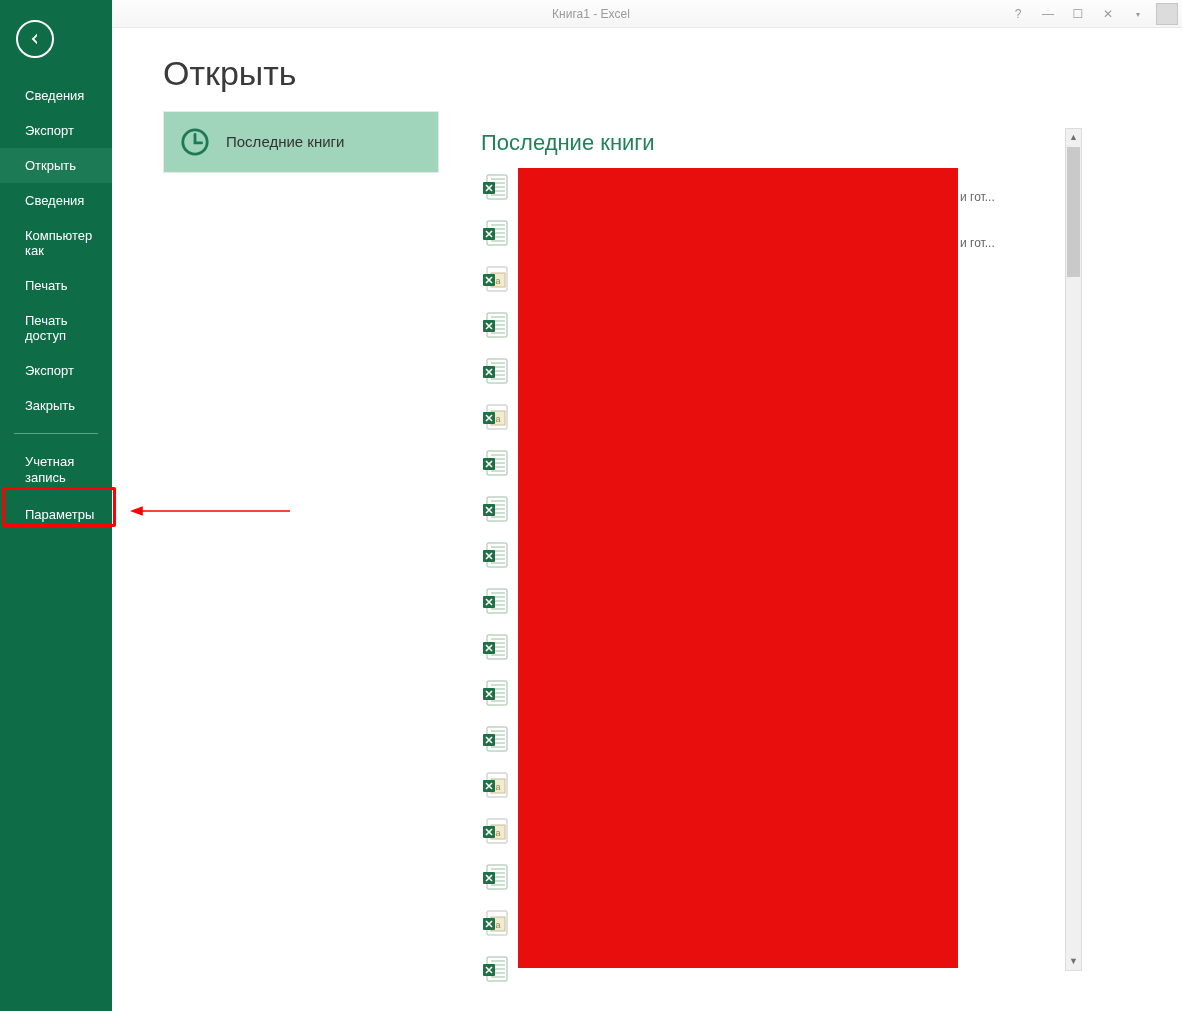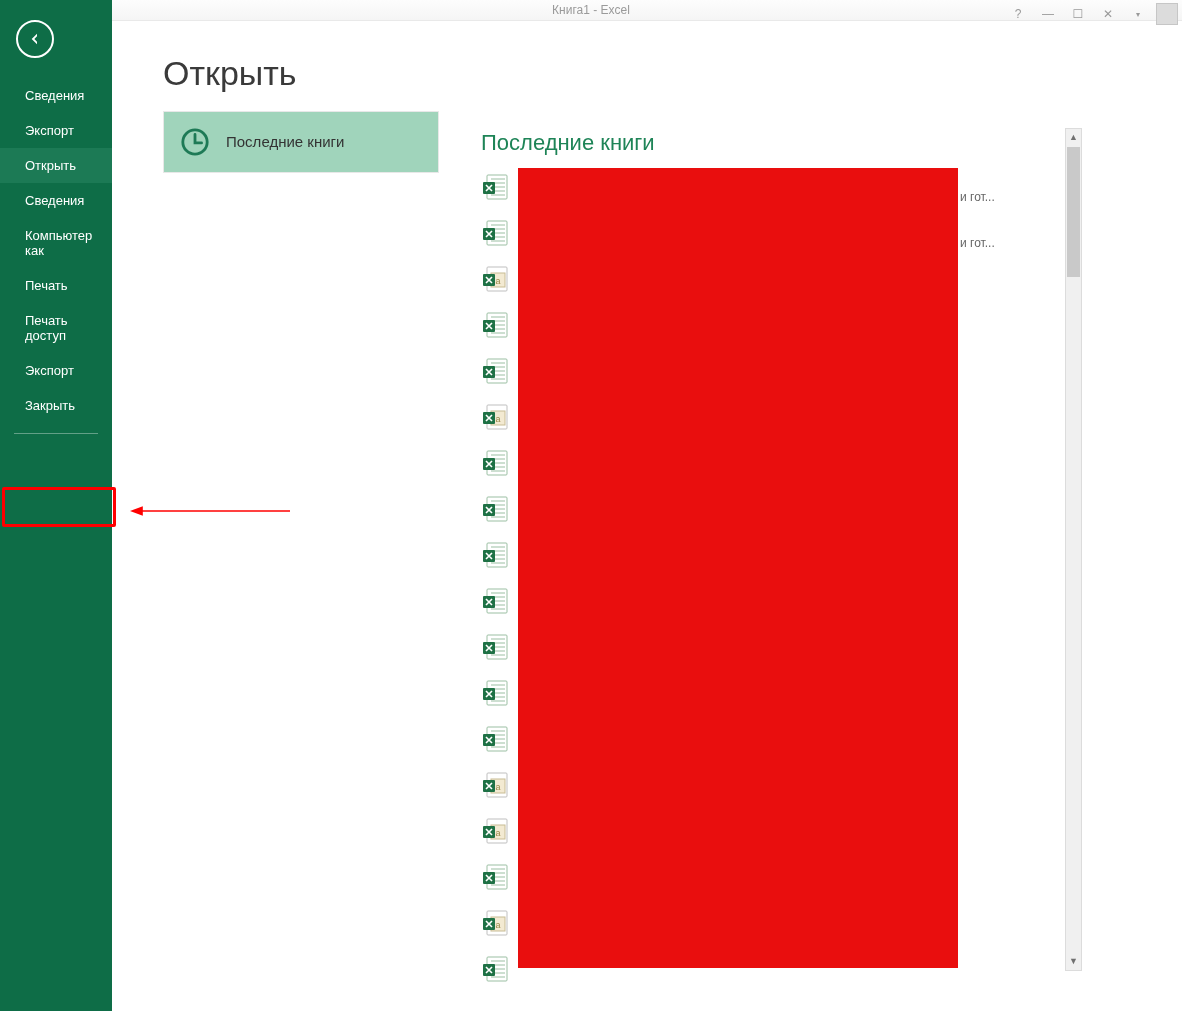--- a/index.html
+++ b/index.html
@@ -6,21 +6,21 @@
 body {
   font-family:"Segoe UI",Tahoma,sans-serif;
   font-size:14px;
   color:#333;
   background:#fff;
   width:1182px; height:1011px;
   position:relative; overflow:hidden;
 }
 
 .titlebar {
-  position:absolute; left:0; right:0; top:0; height:21px;
+  position:absolute; left:0; right:0; top:0; height:28px;
   display:flex; align-items:center; justify-content:center;
   color:#9a9a9a; font-size:12px;
   background:linear-gradient(180deg,#fdfdfd,#f5f5f5);
   border-bottom:1px solid #e9e9e9;
   z-index:5;
 }
 .titlebar .controls {
   position:absolute; right:4px; top:0; height:28px;
   display:flex; align-items:center; gap:10px;
 }
@@ -129,20 +129,24 @@
     <li class="nav-item"><span>Экспорт</span></li>
     <li class="nav-item selected"><span>Открыть</span></li>
     <li class="nav-item"><span>Сведения</span></li>
     <li class="nav-item"><span>Компьютер как</span></li>
     <li class="nav-item"><span>Печать</span></li>
     <li class="nav-item"><span>Печать доступ</span></li>
     <li class="nav-item"><span>Экспорт</span></li>
     <li class="nav-item"><span>Закрыть</span></li>
   </ul>
   <div class="nav-sep"></div>
+  <ul class="nav-list">
+    <li class="nav-item" style="line-height:1.25"><span>Учетная запись</span></li>
+    <li class="nav-item"><span>Параметры</span></li>
+  </ul>
 </div>
 
 <div class="highlight-box"></div>
 <svg class="arrow" viewBox="0 0 200 20">
   <line x1="200" y1="10" x2="14" y2="10" stroke="#f00" stroke-width="2"></line>
   <polygon points="0,10 16,4 16,16" fill="#f00"></polygon>
 </svg>
 
 <div class="main">
   <div class="page-title">Открыть</div>

